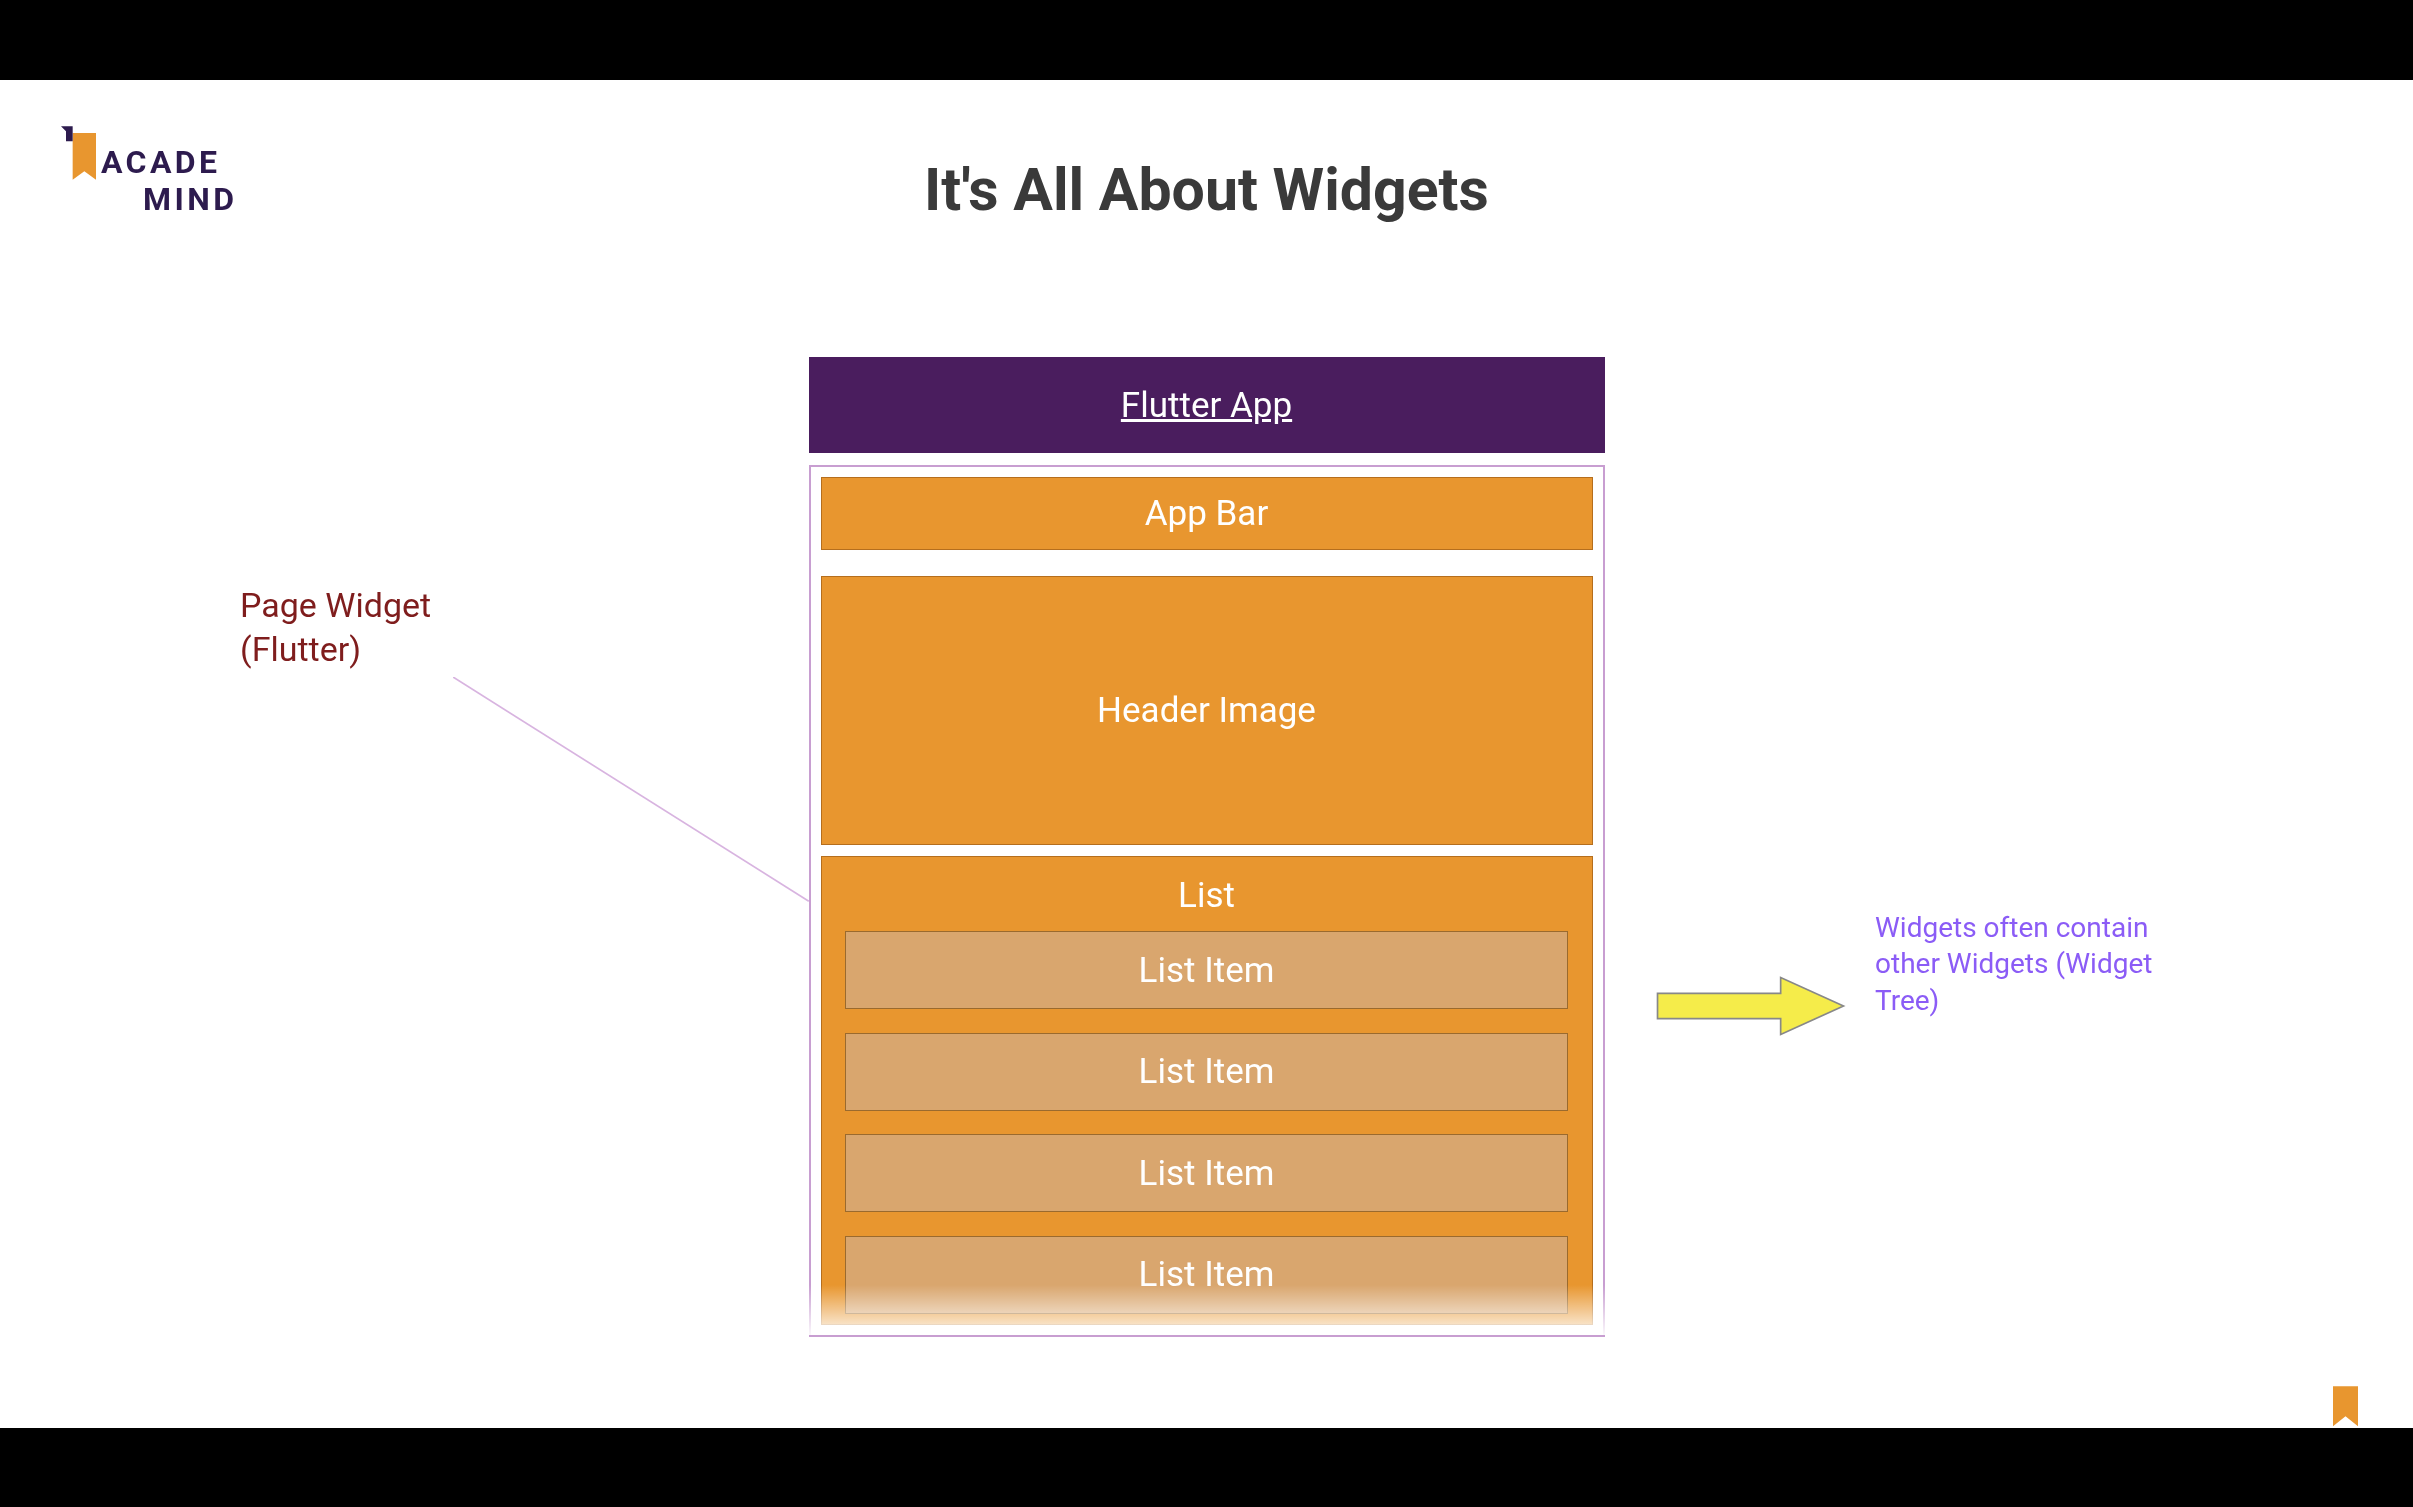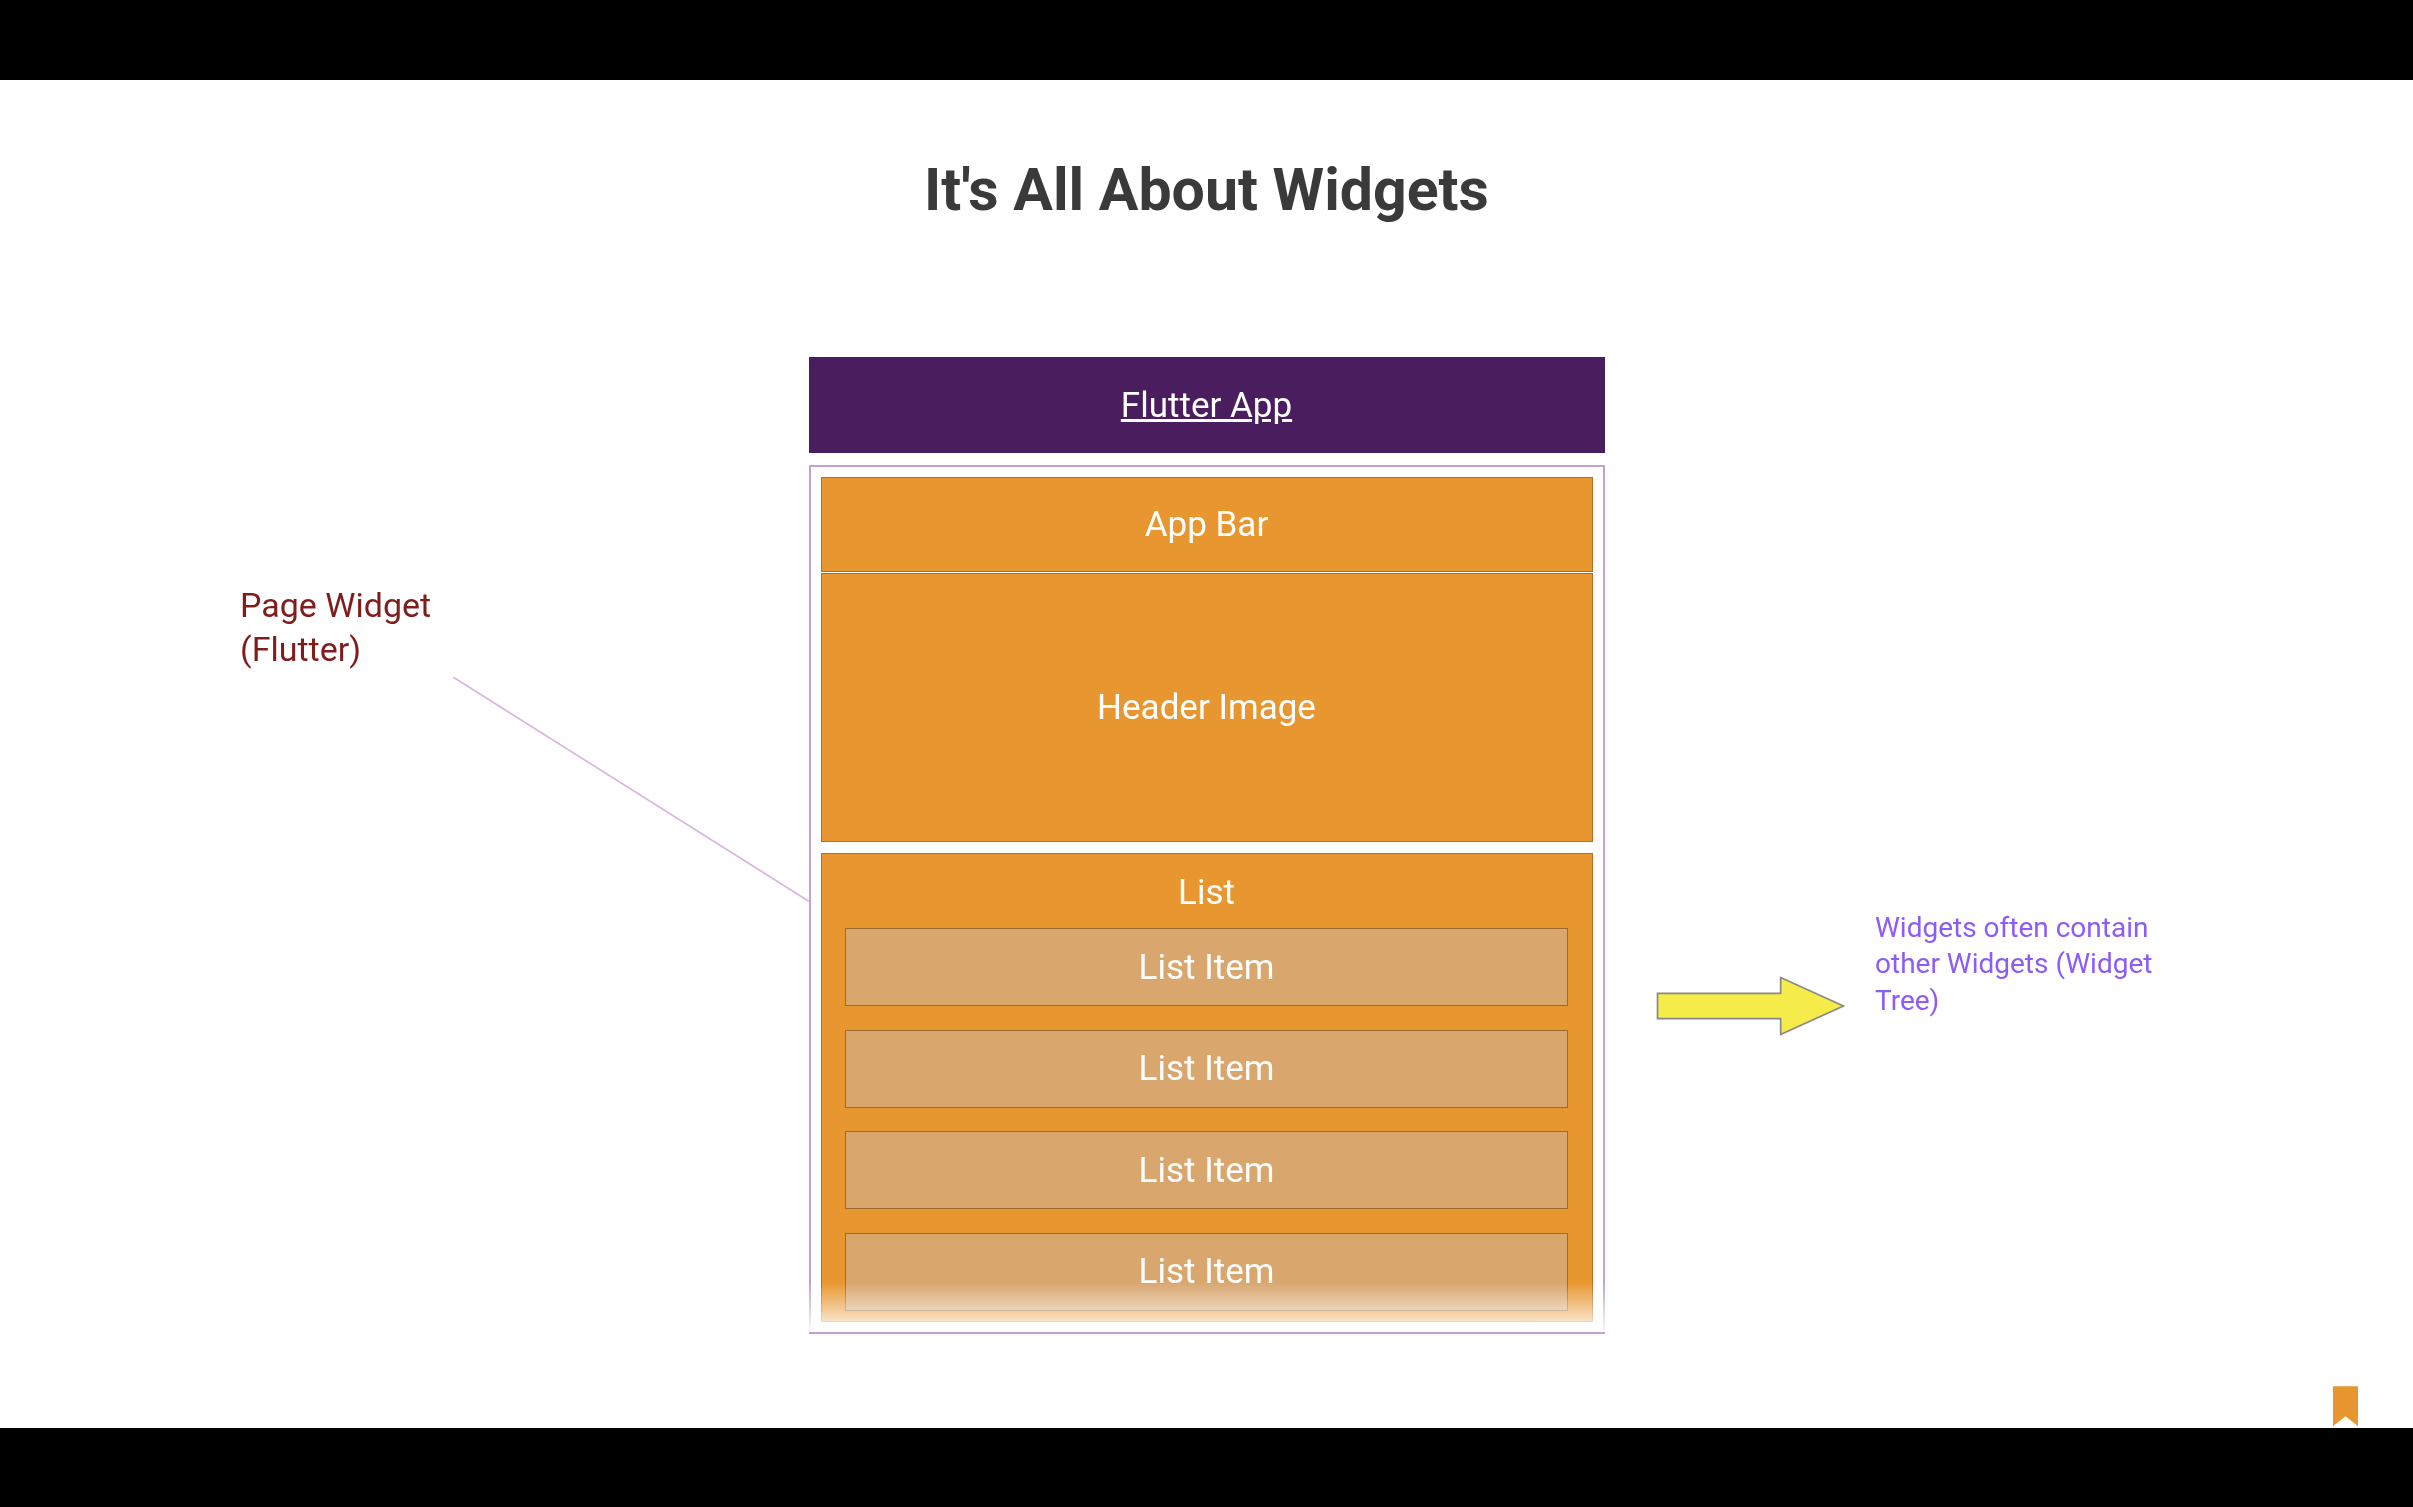--- a/index.html
+++ b/index.html
@@ -110,22 +110,22 @@
       color: white;
       display: flex;
       flex-direction: column;
       align-items: center;
       justify-content: center;
       font-size: 35px;
       font-weight: 400;
       border: 1.7px solid #b56e1d;
     }
     .app-bar-widget {
-      height: 95px;
-      margin-bottom: 1px;
+      height: 73px;
+      margin-bottom: 26px;
     }
     .header-image-widget {
       height: 269px;
       margin-bottom: 11.7px;
     }
     .list-widget {
       padding: 17px 23.5px 10px 23.5px;
       position: relative;
       overflow: hidden;
     }
@@ -197,20 +197,32 @@
     }
   </style>
 </head>
 <body>
 
 <div class="black-bar-top"></div>
 <div class="black-bar-bottom"></div>
 
 <div class="slide">
 
+  <div class="logo">
+    <div class="logo-mark">
+      <svg class="logo-mark-shape" viewBox="0 0 42 76">
+        <path d="M 6 0 L 6 18 L 14 18 L 14 8 L 42 8 L 42 64 L 28 54 L 14 64 L 14 18 L 6 18 L 6 0 Z" fill="#e8962f"></path>
+        <path d="M 0 0 L 14 0 L 14 18 L 6 18 L 6 6 Z" fill="#2d1b4e"></path>
+      </svg>
+    </div>
+    <div class="logo-text">
+      <div>ACADE</div>
+      <div class="line2">MIND</div>
+    </div>
+  </div>
 
   <h1 class="title">It's All About Widgets</h1>
 
   <div class="left-annotation">
     <div>Page Widget</div>
     <div>(Flutter)</div>
   </div>
 
   <svg class="annotation-line" viewBox="0 0 430 270">
     <line x1="0" y1="0" x2="425" y2="268" stroke="#d8b4e0" stroke-width="2"></line>

